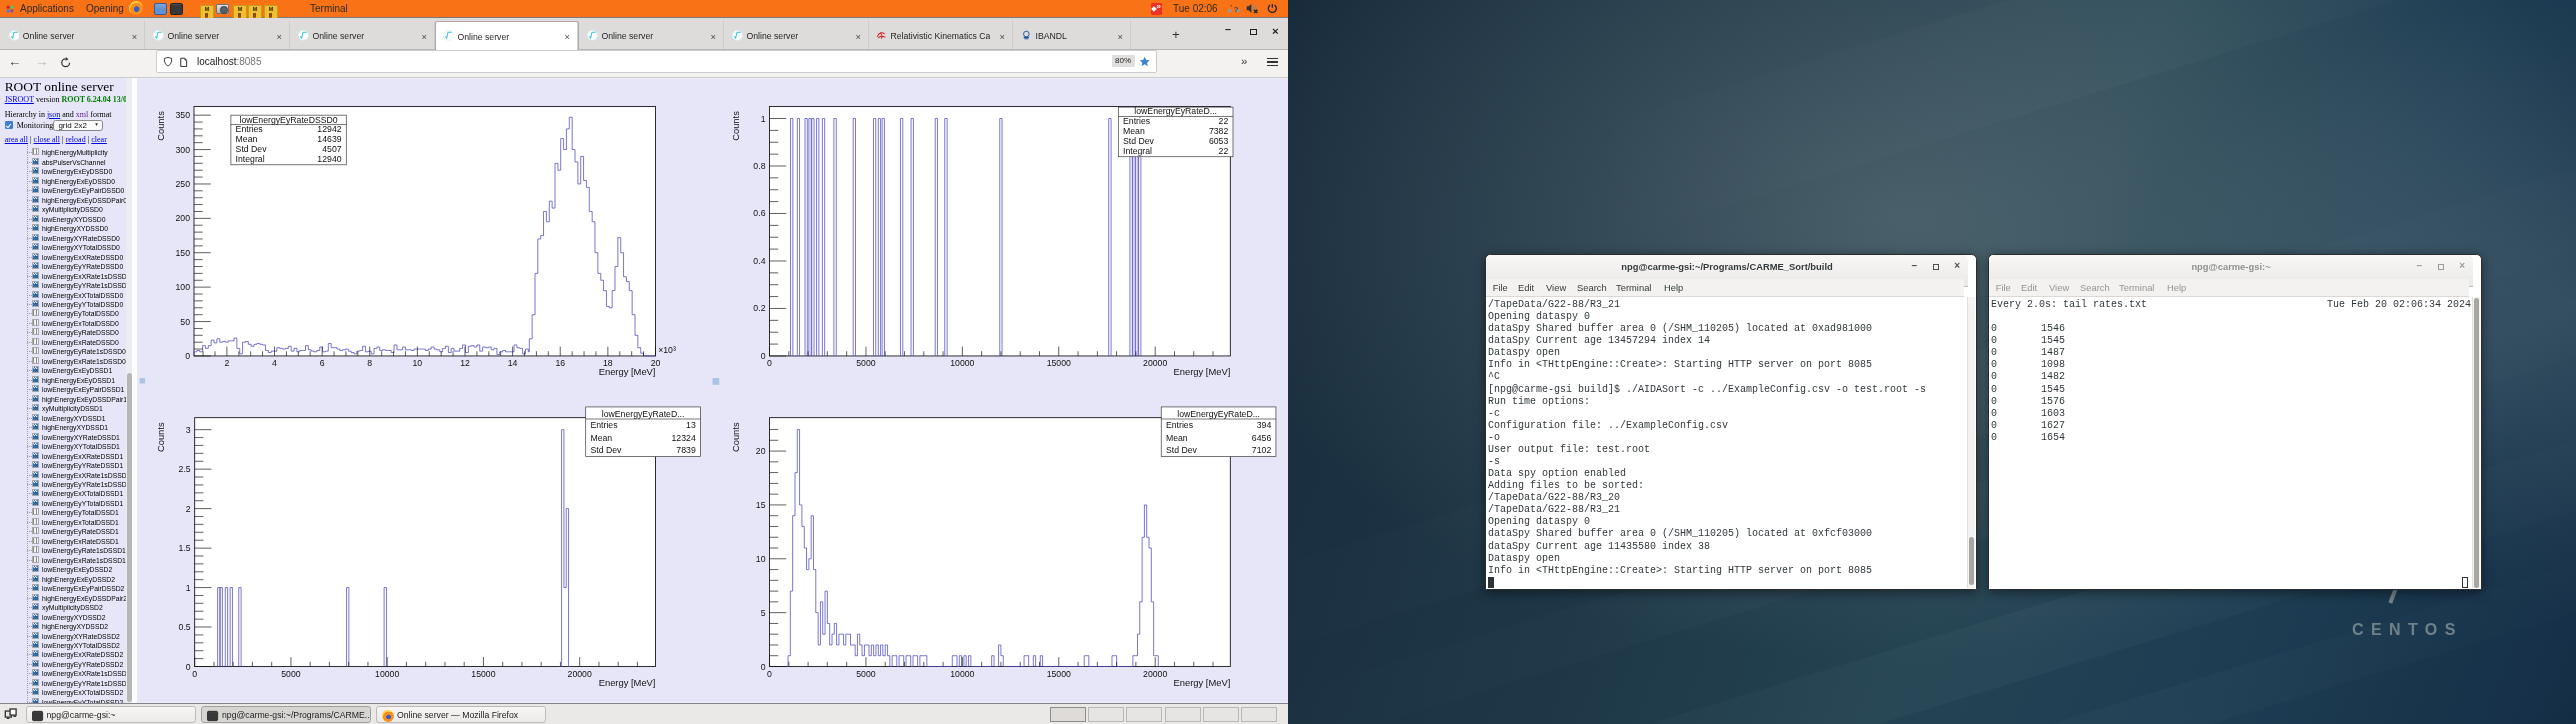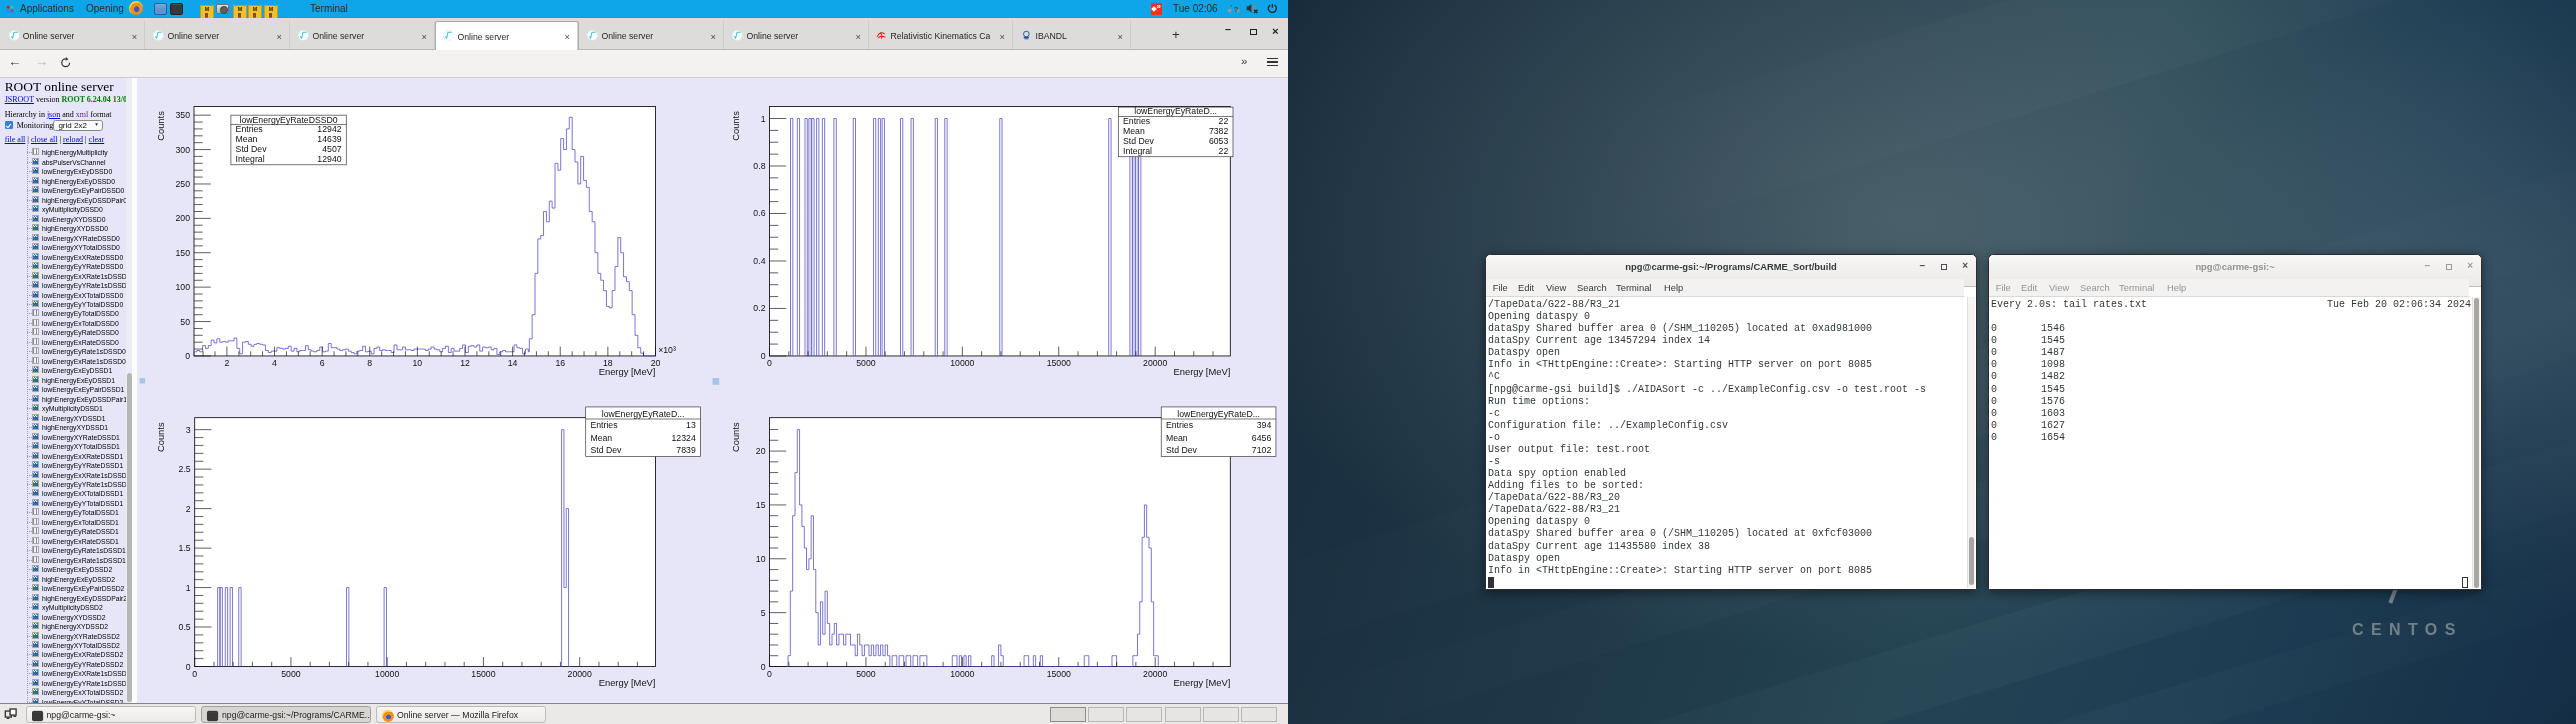--- a/index.html
+++ b/index.html
@@ -2,21 +2,21 @@
 <html style="font-size:10.7px"><head><meta charset="utf-8"><style>
 *{margin:0;padding:0;box-sizing:border-box}
 html,body{width:2576px;height:725px;overflow:hidden;font-family:"Liberation Sans",sans-serif}
 #L{position:absolute;left:0;top:0;width:1288px;height:725px;background:#10202c}
 #R{position:absolute;left:1288px;top:0;width:1288px;height:725px;overflow:hidden;background:
  radial-gradient(1006px 637px at 48% 30%, rgba(135,150,152,0.40), rgba(135,150,152,0) 70%),
  radial-gradient(637px 436px at 100% 42%, rgba(122,140,147,0.28), rgba(122,140,147,0) 70%),
  radial-gradient(1744px 1073px at 48% 42%, rgba(0,0,0,0) 52%, rgba(3,9,16,0.5) 100%),
  linear-gradient(112deg,#182b3b 0%,#1e3747 34%,#244352 56%,#1e3d53 76%,#142e46 100%)}
 .beam{position:absolute;background:linear-gradient(100deg,rgba(185,205,210,0) 0%,rgba(185,205,210,0.042) 45%,rgba(185,205,210,0.016) 70%,rgba(185,205,210,0) 100%)}
-.topbar{position:absolute;left:0;top:0;width:1368px;height:18px;background:#0ea5e9;border-bottom:0.7px solid #7a7a78}
+.topbar{position:absolute;left:0;top:0;width:1368px;height:18px;background:#f97316;border-bottom:0.7px solid #7a7a78}
 .tbm{position:absolute;top:2.7px;font-size:10px;color:#2b2b2b}
 .tbi{position:absolute;top:1.3px;width:16px;height:16px}
 .mico{position:absolute;left:5.4px;top:4px}
 .ffx{display:inline-block;width:14px;height:14px;border-radius:50%;background:radial-gradient(circle at 55% 58%,#3a5bbf 0 23%,#f78f20 27% 56%,#ffd43a 58% 72%,#f2600e 75%)}
 .fil{display:inline-block;width:13.4px;height:12.7px;margin-top:1.3px;border-radius:2px;background:linear-gradient(#7ea7dc,#4a7cc0);border:0.7px solid #2e5c98;box-shadow:inset 0 -4.7px 0 #5e92d2}
 .trm{display:inline-block;width:13.4px;height:12px;margin-top:1.3px;border-radius:2px;background:#383838;border:0.7px solid #222;box-shadow:inset 0 0.7px 0 #555}
 .mid{display:inline-block;width:14px;height:13.4px;margin-top:0.7px;border:0.7px solid #c79a19;color:#2c2000;font-size:5.4px;font-weight:bold;text-align:center;line-height:7.4px;background:linear-gradient(#8c4a12,#8c4a12) no-repeat 50% 100%/3.4px 4.7px,#eec02f}
 .cam{display:inline-block;position:relative;width:13.4px;height:10px;margin-top:2.7px;background:linear-gradient(#dfe3e6,#aab0b5);border:0.7px solid #6d7378;border-radius:1.3px}.cam:after{content:"";position:absolute;left:3.4px;top:1.3px;width:5.4px;height:5.4px;border-radius:50%;background:#5a6066;border:0.7px solid #3c4246}
 .redi{position:absolute;left:1151px;top:3.4px;width:11.4px;height:11.4px;background:#ee3124;border-radius:1.3px}
 .rdia{position:absolute;left:1.3px;top:3.4px;width:4px;height:4px;background:#fff;transform:rotate(45deg)}
@@ -85,21 +85,21 @@
 
 .taskbar{position:absolute;left:0;top:703px;width:1288px;height:21.5px;background:#eae9e8;border-top:0.7px solid #83838c}
 .wsic{position:absolute;left:4px;top:3.4px}
 .tkb{position:absolute;top:2px;height:17.4px;background:linear-gradient(#f7f6f5,#eceae8);border:0.7px solid #bdbbb8;border-radius:2.7px;font-size:8.7px;color:#222;white-space:nowrap;overflow:hidden;padding:2.7px 4px 0 20px}
 .tkb.pressed{background:#d7d5d2;border-color:#a39f9b}
 .tkicon{position:absolute;left:4px;top:2px;transform:scale(0.85)}
 .pgr{position:absolute;top:3.4px;width:36px;height:14.8px;background:#e7e5e3;border:0.7px solid #bab8b5}
 .pgr.cur{border:1.3px solid #8f8b86;background:#dedbd8}
 
 .twin{position:absolute;background:#fff;border:0.7px solid #2c2c2c;border-radius:5.4px 5.4px 1.3px 1.3px;box-shadow:0 2.7px 10.7px rgba(0,0,0,0.45)}
-.ttitle{position:absolute;left:0;top:0;right:0;height:32px;background:linear-gradient(#f8f7f6,#ebe9e7);border-bottom:0.7px solid #bfbdba;border-radius:4.7px 4.7px 0 0}
+.ttitle{position:absolute;left:0;top:0;right:8px;height:32px;background:linear-gradient(#f8f7f6,#ebe9e7);border-bottom:0.7px solid #bfbdba;border-radius:4.7px 4.7px 0 0}
 .ttxt{position:absolute;left:0;right:0;top:6px;text-align:center;font-size:9.4px;font-weight:bold;color:#343a3c}
 .ttxt.t2{color:#90938f}
 .wbtn{position:absolute;top:5.4px;font-size:10px;color:#4a5052;font-weight:bold}
 .wbtnsq{position:absolute;top:8.7px;width:6px;height:6px;border:1.3px solid #4a5052}
 .t2b{color:#9a9d99}
 .t2sq{border-color:#9a9d99}
 .tmenu{position:absolute;left:0;top:24px;right:12px;height:18px;background:#f3f2f1;border-bottom:0.7px solid #dbd9d6}
 .tmi{position:absolute;top:3.4px;font-size:9.4px}
 .m1{color:#36393b}
 .m2{color:#93968f}
@@ -223,34 +223,48 @@
       <span class="wmax"></span>
       <span class="wclo">×</span>
     </div>
     <div class="navbar">
       <span class="nbk">←</span>
       <span class="nfw">→</span>
       <span class="nrl"><svg width="11.4" height="11.4" viewBox="0 0 16 16">
           <path d="M13.5 8 A5.5 5.5 0 1 1 8 2.5" fill="none" stroke="#333" stroke-width="1.7"></path>
           <path d="M8 0 L12 2.7 L8 5.4 Z" fill="#333" transform="rotate(8 8 2.7)"></path>
         </svg></span>
+      <div class="urlf">
+        <svg class="shld" width="10" height="11.4" viewBox="0 0 16 16">
+          <path d="M8 1 L14 3 C14 9 12 13 8 15 C4 13 2 9 2 3 Z" fill="none" stroke="#333" stroke-width="1.5"></path>
+        </svg>
+        <svg class="pgi" width="9.4" height="10.7" viewBox="0 0 16 16">
+          <path d="M3 1 H10 L13 4.5 V15 H3 Z" fill="none" stroke="#222" stroke-width="1.6"></path>
+          <path d="M9.6 1 V5 H13" fill="#222"></path>
+        </svg>
+        <span class="url">localhost<span class="urg">:8085</span></span>
+        <span class="zch">80%</span>
+        <svg class="star" width="11.4" height="11.4" viewBox="0 0 16 16">
+          <path d="M8 1 L10.1 5.6 L15 6.1 L11.3 9.4 L12.4 14.3 L8 11.7 L3.6 14.3 L4.7 9.4 L1 6.1 L5.9 5.6 Z" fill="#3b82d0"></path>
+        </svg>
+      </div>
       <span class="chev">»</span>
       <span class="hamb">
         <i class="hb"></i>
         <i class="hb"></i>
         <i class="hb"></i>
       </span>
     </div>
     <div id="content">
       <div class="sb">
         <div class="sbh1">ROOT online server</div>
         <div class="sbl1"><a class="lk">JSROOT</a> version <b class="grn">ROOT 6.24.04 13/07/2</b></div>
         <div class="sbl2">Hierarchy in <a class="lk">json</a> and <a class="lkv">xml</a> format</div>
         <div class="sbl3"><span class="cb"><span class="ck"></span></span><span class="mon">Monitoring</span><span class="sel">grid 2x2<span class="car">▼</span></span></div>
-        <div class="sbl4"><a class="lk">file all</a> | <a class="lk">close all</a> | <a class="lk">reload</a> | <a class="lk">clear</a></div>
+        <div class="sbl4"><a class="lk">area all</a> | <a class="lk">close all</a> | <a class="lk">reload</a> | <a class="lk">clear</a></div>
         <div class="tree">
           <div class="ti" style="top:70px">
             <i class="ic ig"></i>
             <span>highEnergyMultiplicity</span>
           </div>
           <div class="ti" style="top:80px">
             <i class="ic ib"></i>
             <span>absPulserVsChannel</span>
           </div>
           <div class="ti" style="top:89px">

